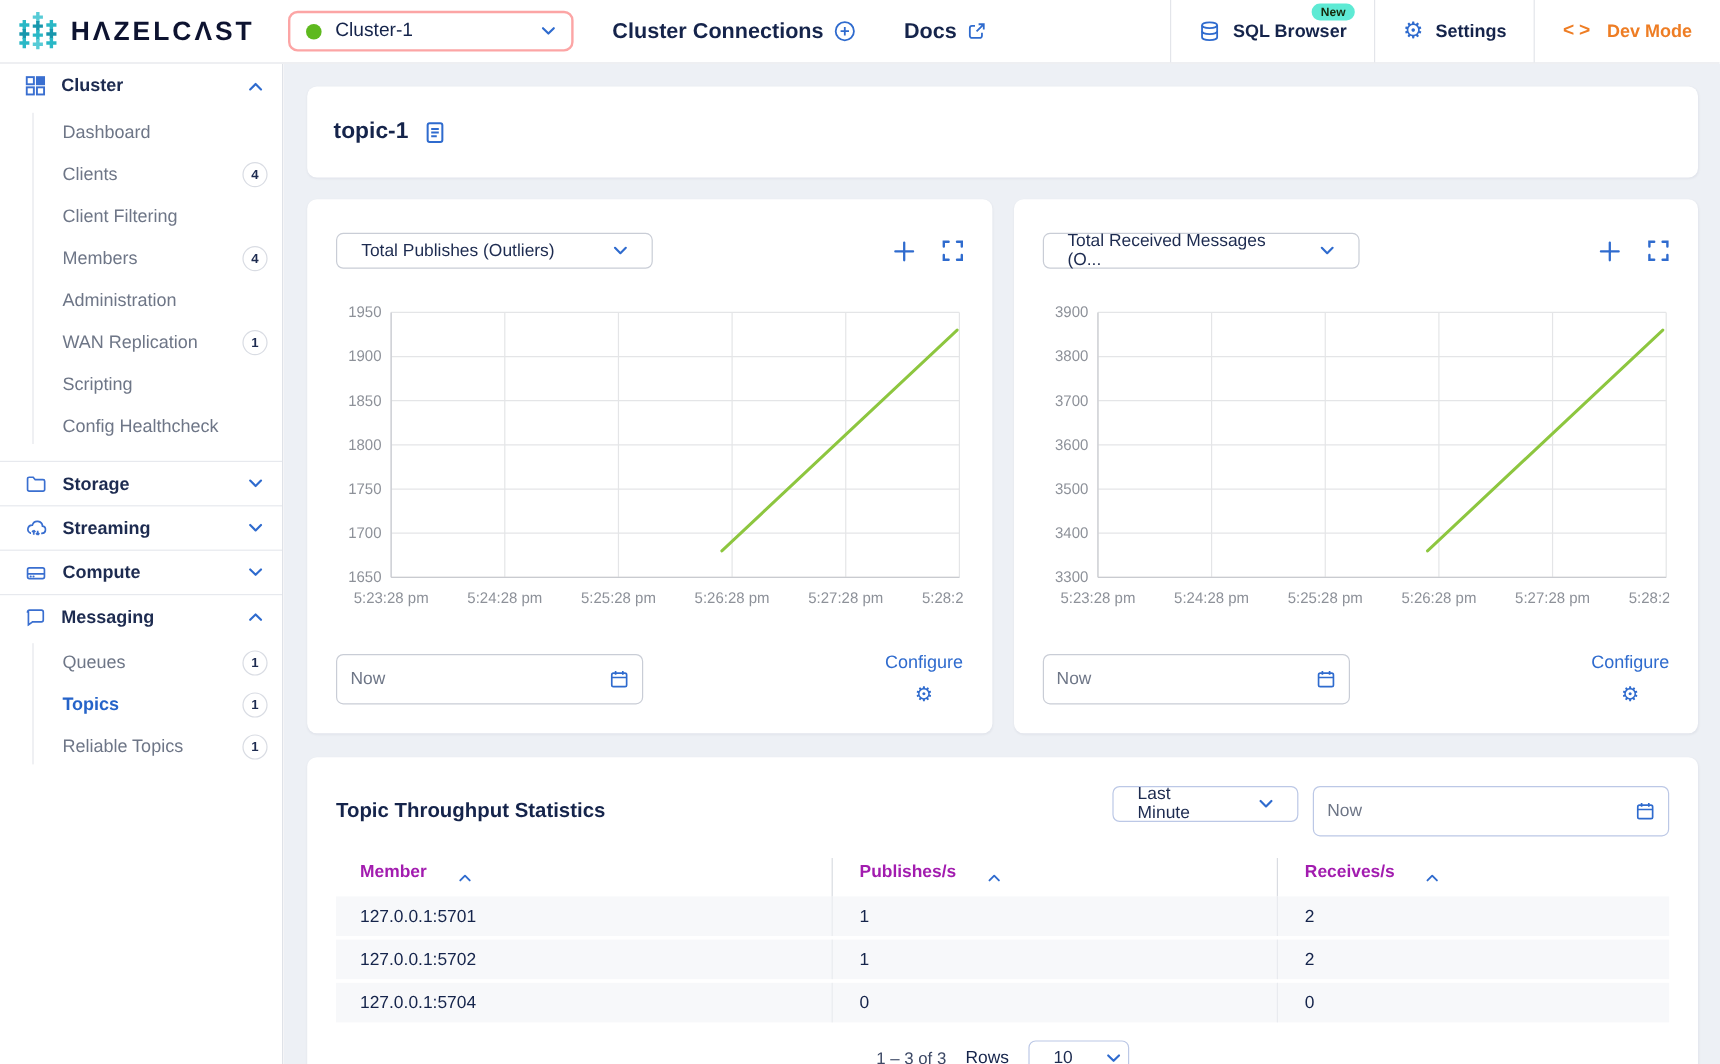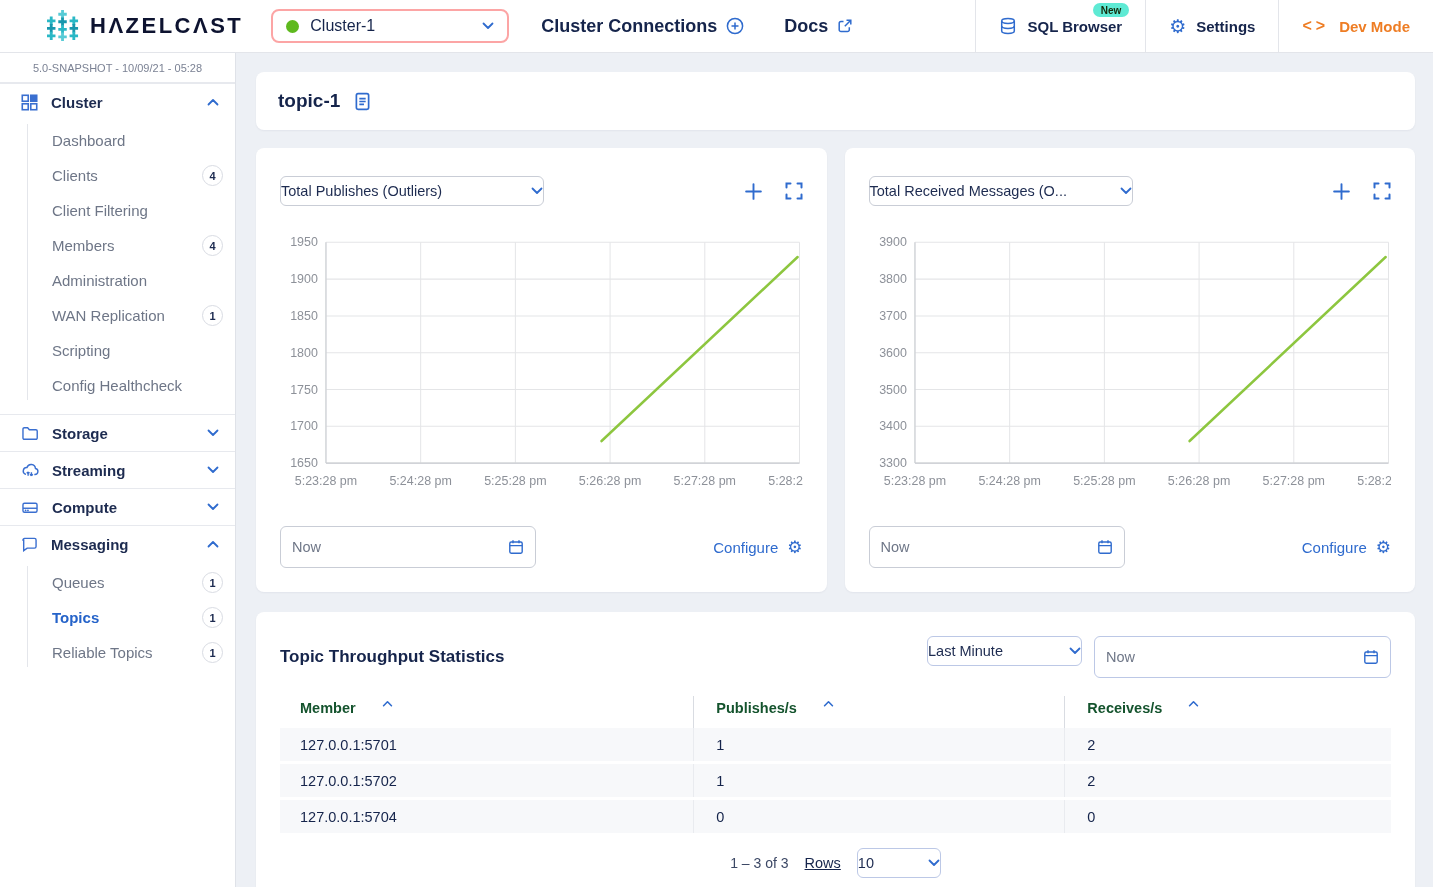--- a/index.html
+++ b/index.html
@@ -6,21 +6,21 @@
   html,body { width:1433px; height:887px; }
   body {
     background:#edf0f5;
     font-family:"Liberation Sans","DejaVu Sans",sans-serif;
     color:#15244b; overflow:hidden;
   }
   svg { display:block; }
 
   
   .topbar { position:fixed; top:0; left:0; right:0; height:53px; background:#fff;
-    border-bottom:1px solid #e3e5ea; display:flex; align-items:center; z-index:10;padding-left:31px; }
+    border-bottom:1px solid #e3e5ea; display:flex; align-items:center; z-index:10; }
   .brand { display:flex; align-items:center; gap:11px; padding:0 28px 0 16px; }
   .wordmark { font-size:22px; font-weight:700; letter-spacing:2.5px; color:#0d1330; }
   .cluster-select { width:238px; height:34px; border:2px solid #fca5a5; border-radius:8px;
     display:flex; align-items:center; padding:0 13px; gap:11px; margin-right:32px; background:#fff; cursor:pointer; }
   .dot { width:13px; height:13px; border-radius:50%; }
   .chev { width:12px; height:8px; color:#2f6bce; }
   .cluster-select .chev { margin-left:auto; }
   .topnav-item { display:flex; align-items:center; gap:9px; font-weight:600; font-size:18px;
     color:#15244b; margin-right:40px; cursor:pointer; }
   .topnav-item .blue { color:#2f6bce; }
@@ -51,51 +51,51 @@
   .sub-item { height:35px; display:flex; align-items:center; padding:0 12px 0 52px;
     font-size:15px; color:#6e7687; cursor:pointer; }
   .sub-item .badge { margin-left:auto; min-width:21px; height:21px; border:1px solid #d9dce3;
     border-radius:50%; background:#fff; color:#1d2b50; font-size:11px; font-weight:700;
     display:flex; align-items:center; justify-content:center; }
   .sub-item.active { color:#2563c9; font-weight:700; }
 
   
   .content { margin-left:236px; padding:19px 18px 0 20px; }
   .card { background:#fff; border-radius:8px; box-shadow:0 1px 2px rgba(16,24,64,.05); }
-  .title-card { height:58px; display:flex; align-items:center; gap:13px; padding:0 22px; margin-bottom:18px; }
+  .title-card { height:76px; display:flex; align-items:center; gap:13px; padding:0 22px; margin-bottom:18px; }
   .page-title { font-size:19px; font-weight:700; color:#15244b; }
 
   .charts-row { display:flex; gap:18px; margin-bottom:20px; }
   .chart-card { flex:1; padding:28px 24px 24px; }
   .chart-head { display:flex; align-items:center; justify-content:space-between; }
   .select { border:1px solid #c9cdd6; border-radius:6px; height:30px; background:#fff;
-    display:flex; align-items:center; padding:0 0; font-size:14.5px; color:#1d2b50; gap:28px; cursor:pointer;justify-content:space-between; }
+    display:flex; align-items:center; padding:0 20px; font-size:14.5px; color:#1d2b50; gap:28px; cursor:pointer;justify-content:space-between; }
   .select .chev { margin-left:auto; }
   .metric-select { width:264px; }
   .chart-icons { display:flex; gap:22px; align-items:center; color:#2f6bce; }
   .chart-icons > span { cursor:pointer; display:flex; }
   svg.chart { width:100%; height:260px; margin-top:26px; }
   .chart-foot { display:flex; align-items:center; justify-content:space-between; margin-top:34px; }
   .date-input { width:256px; height:42px; border:1px solid #c9cdd6; border-radius:6px;
     display:flex; align-items:center; padding:0 11px; font-size:14.5px; color:#6e7687; cursor:pointer; background:#fff; }
   .date-input .cal { margin-left:auto; color:#2f6bce; display:flex; }
-  .configure { display:flex; align-items:center; gap:9px; color:#2f6bce; font-size:15px; cursor:pointer; }
+  .configure { display:flex; align-items:center; gap:9px; color:#2f6bce; font-size:15px; cursor:pointer;flex-direction:column; }
   .configure .gear-glyph { font-size:17px; }
 
   .stats-card { padding:24px 24px 14px; }
   .stats-head { display:flex; align-items:center; justify-content:space-between; }
   .stats-title { font-size:17px; font-weight:700; color:#15244b; }
   .stats-controls { display:flex; gap:12px; }
   .period-select { width:155px; border-color:#bcc8e6; }
   .stats-date { width:297px; border-color:#bcc8e6; }
 
   .table { margin-top:18px; }
   .thead, .trow { display:grid; grid-template-columns:37.2% 33.4% 29.4%; }
-  .th { font-size:14.5px; font-weight:700; color:#14532d; padding:4px 0 12px 20px;
-    display:flex; align-items:flex-start; gap:26px; }
+  .th { font-size:14.5px; font-weight:700; color:#a21caf; padding:4px 0 12px 20px;
+    display:flex; align-items:flex-end; gap:26px; }
   .th.bl { border-left:1px solid #d9dce2; padding-left:22px; }
   .sort { color:#2f6bce; width:11px; height:7px; cursor:pointer; }
   .sort svg { transform:rotate(180deg); }
   .trow { background:#f7f8fa; margin-bottom:3px; height:33px; }
   .td { display:flex; align-items:center; font-size:14.5px; color:#15244b; padding-left:20px; }
   .td.bl { border-left:1px solid #e9ebef; padding-left:22px; }
   .pager { display:flex; align-items:center; justify-content:center; gap:16px; margin:15px 0 8px; }
   .range { font-size:14px; color:#3c4865; }
   .rows-label { font-size:14.5px; color:#15244b;text-decoration:underline; }
   .rows-select { width:84px; border-color:#bcc8e6; }
@@ -173,21 +173,20 @@
     </div>
     <div class="top-action devmode">
       <span class="code-icon">&lt;&gt;</span>
       <span>Dev Mode</span>
     </div>
   </div>
 </div>
 
 <div class="sidebar" style="margin-top:0"></div>
 <div class="sidebar">
-  <div class="version">5.0-SNAPSHOT - 10/09/21 - 05:28</div>
 
   <div class="section">
     <div class="section-head">
       <span class="icon">
         <svg viewBox="0 0 16 16" width="17" height="17" fill="none" stroke="currentColor" stroke-width="1.5">
             <rect x="1.2" y="1.2" width="5.6" height="5.6"></rect>
             <rect x="9.2" y="1.2" width="5.6" height="5.6" fill="currentColor"></rect>
             <rect x="1.2" y="9.2" width="5.6" height="5.6"></rect>
             <rect x="9.2" y="9.2" width="5.6" height="5.6"></rect>
           </svg>

